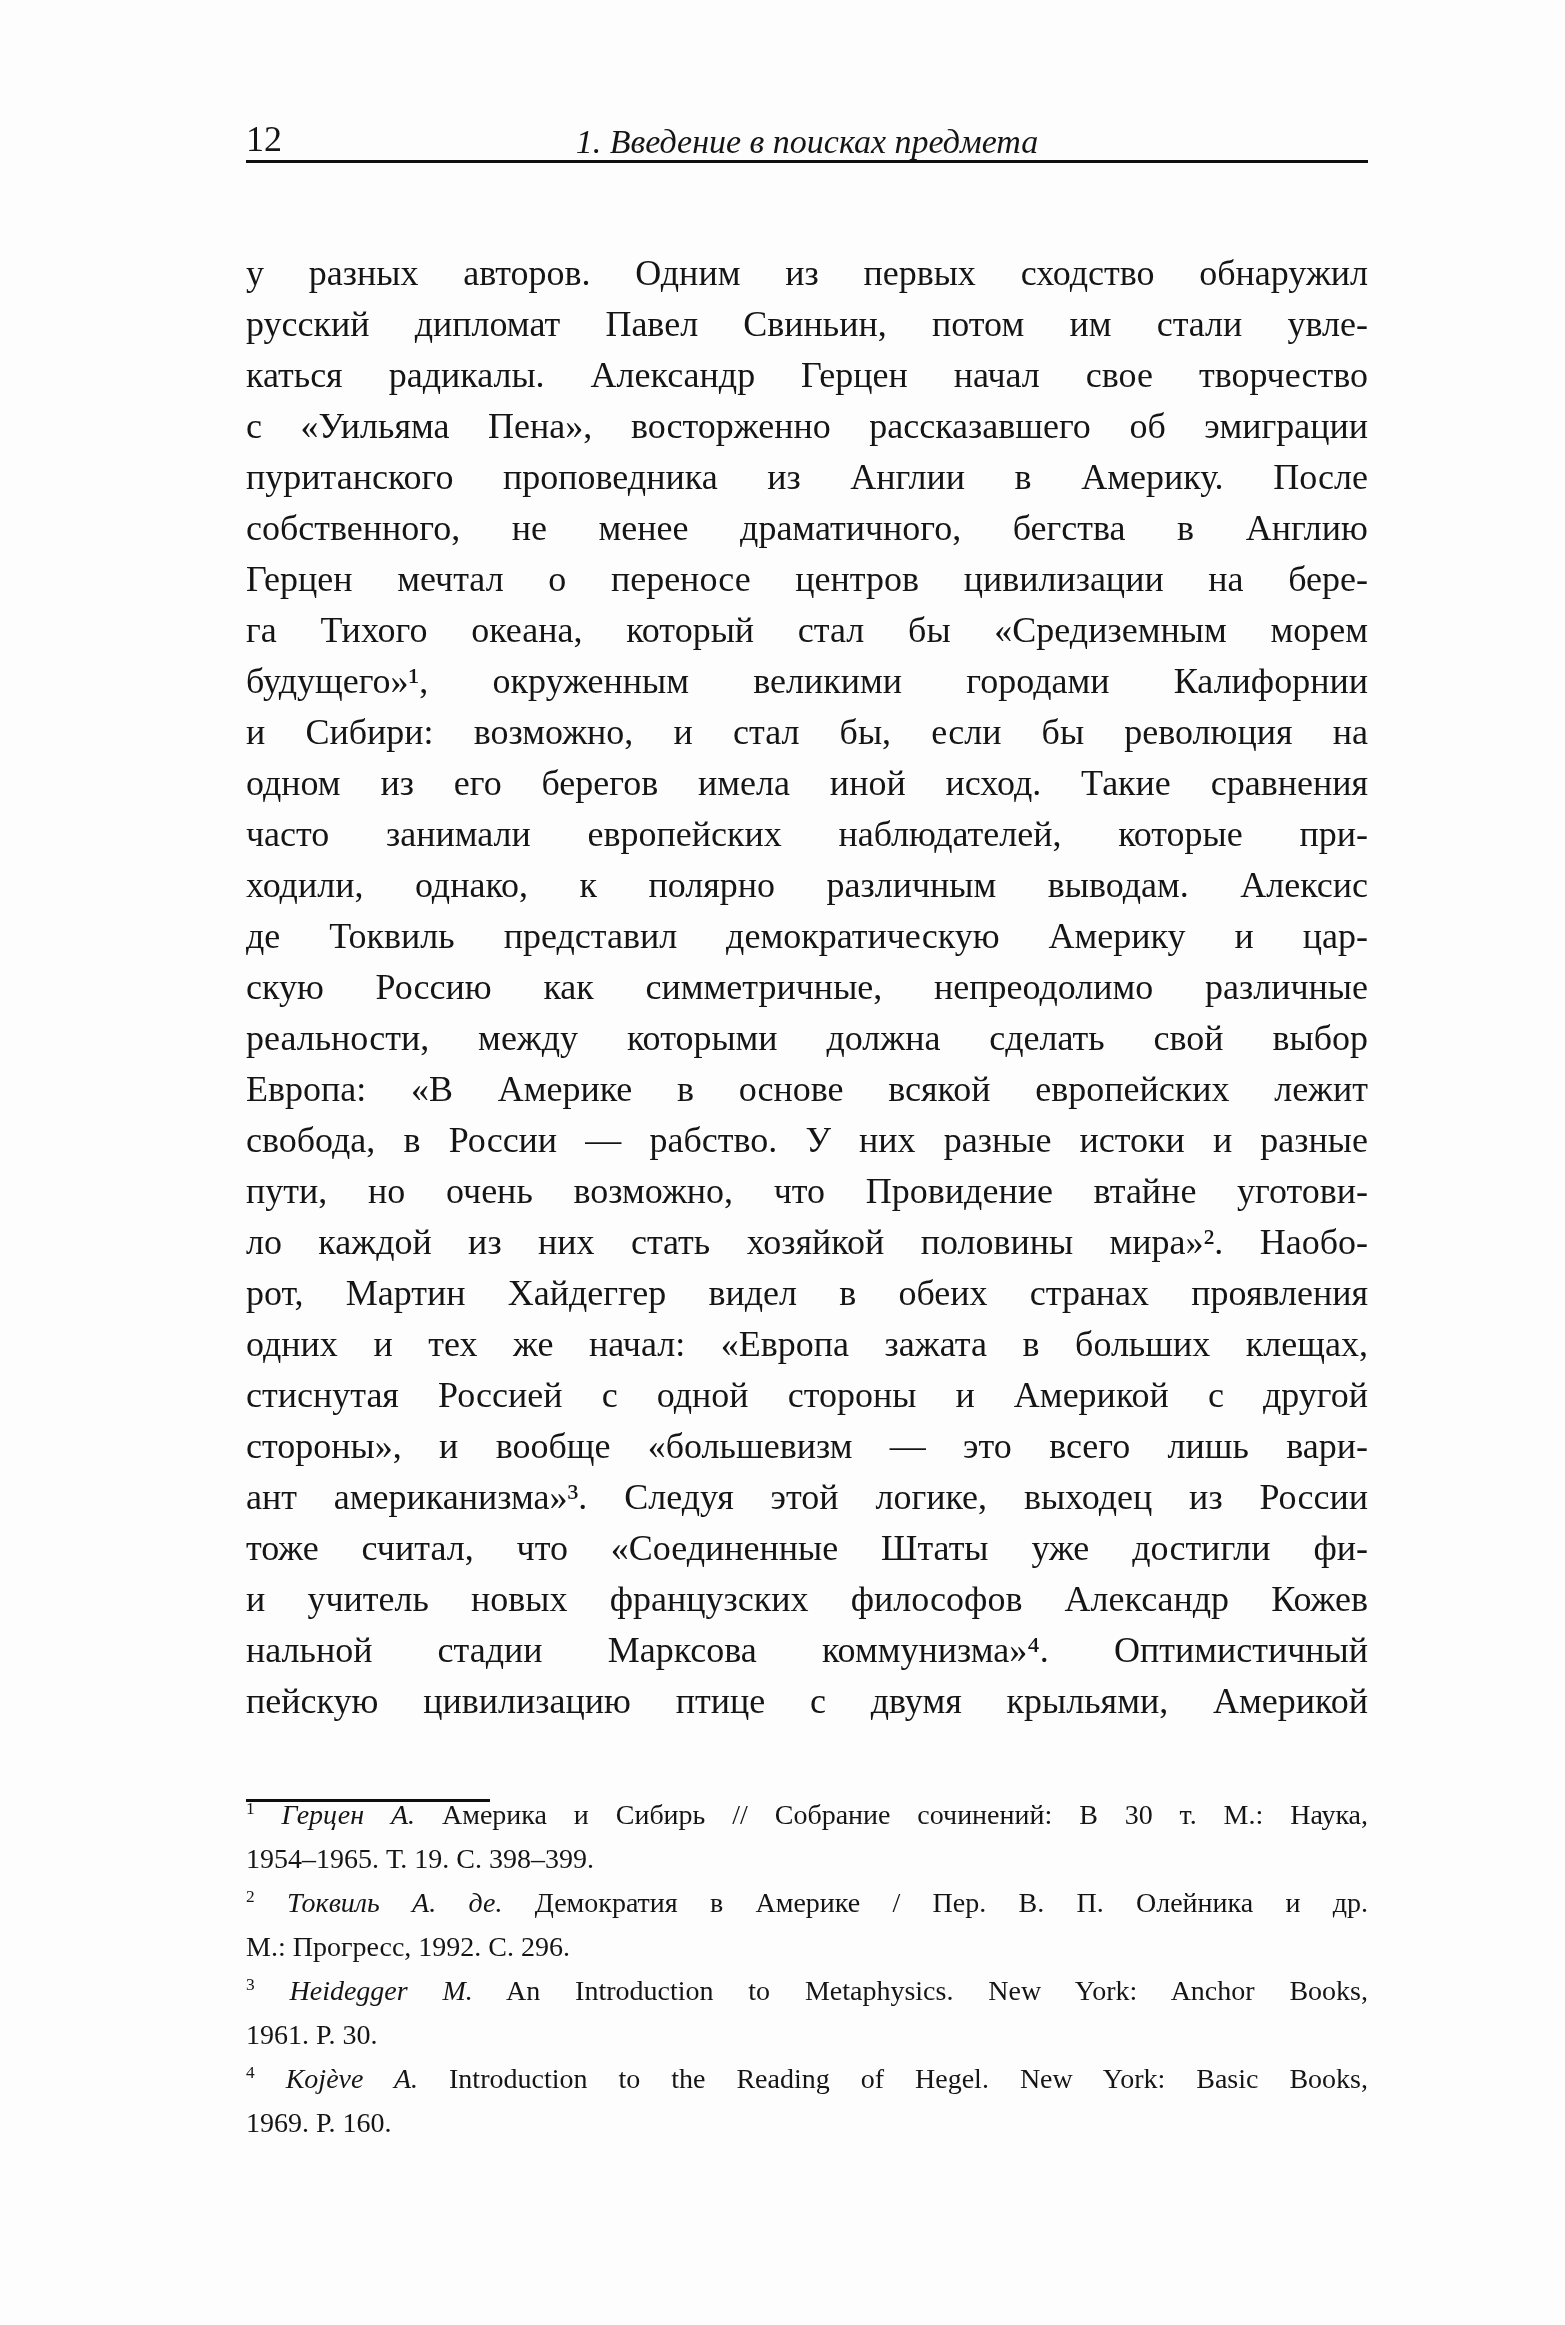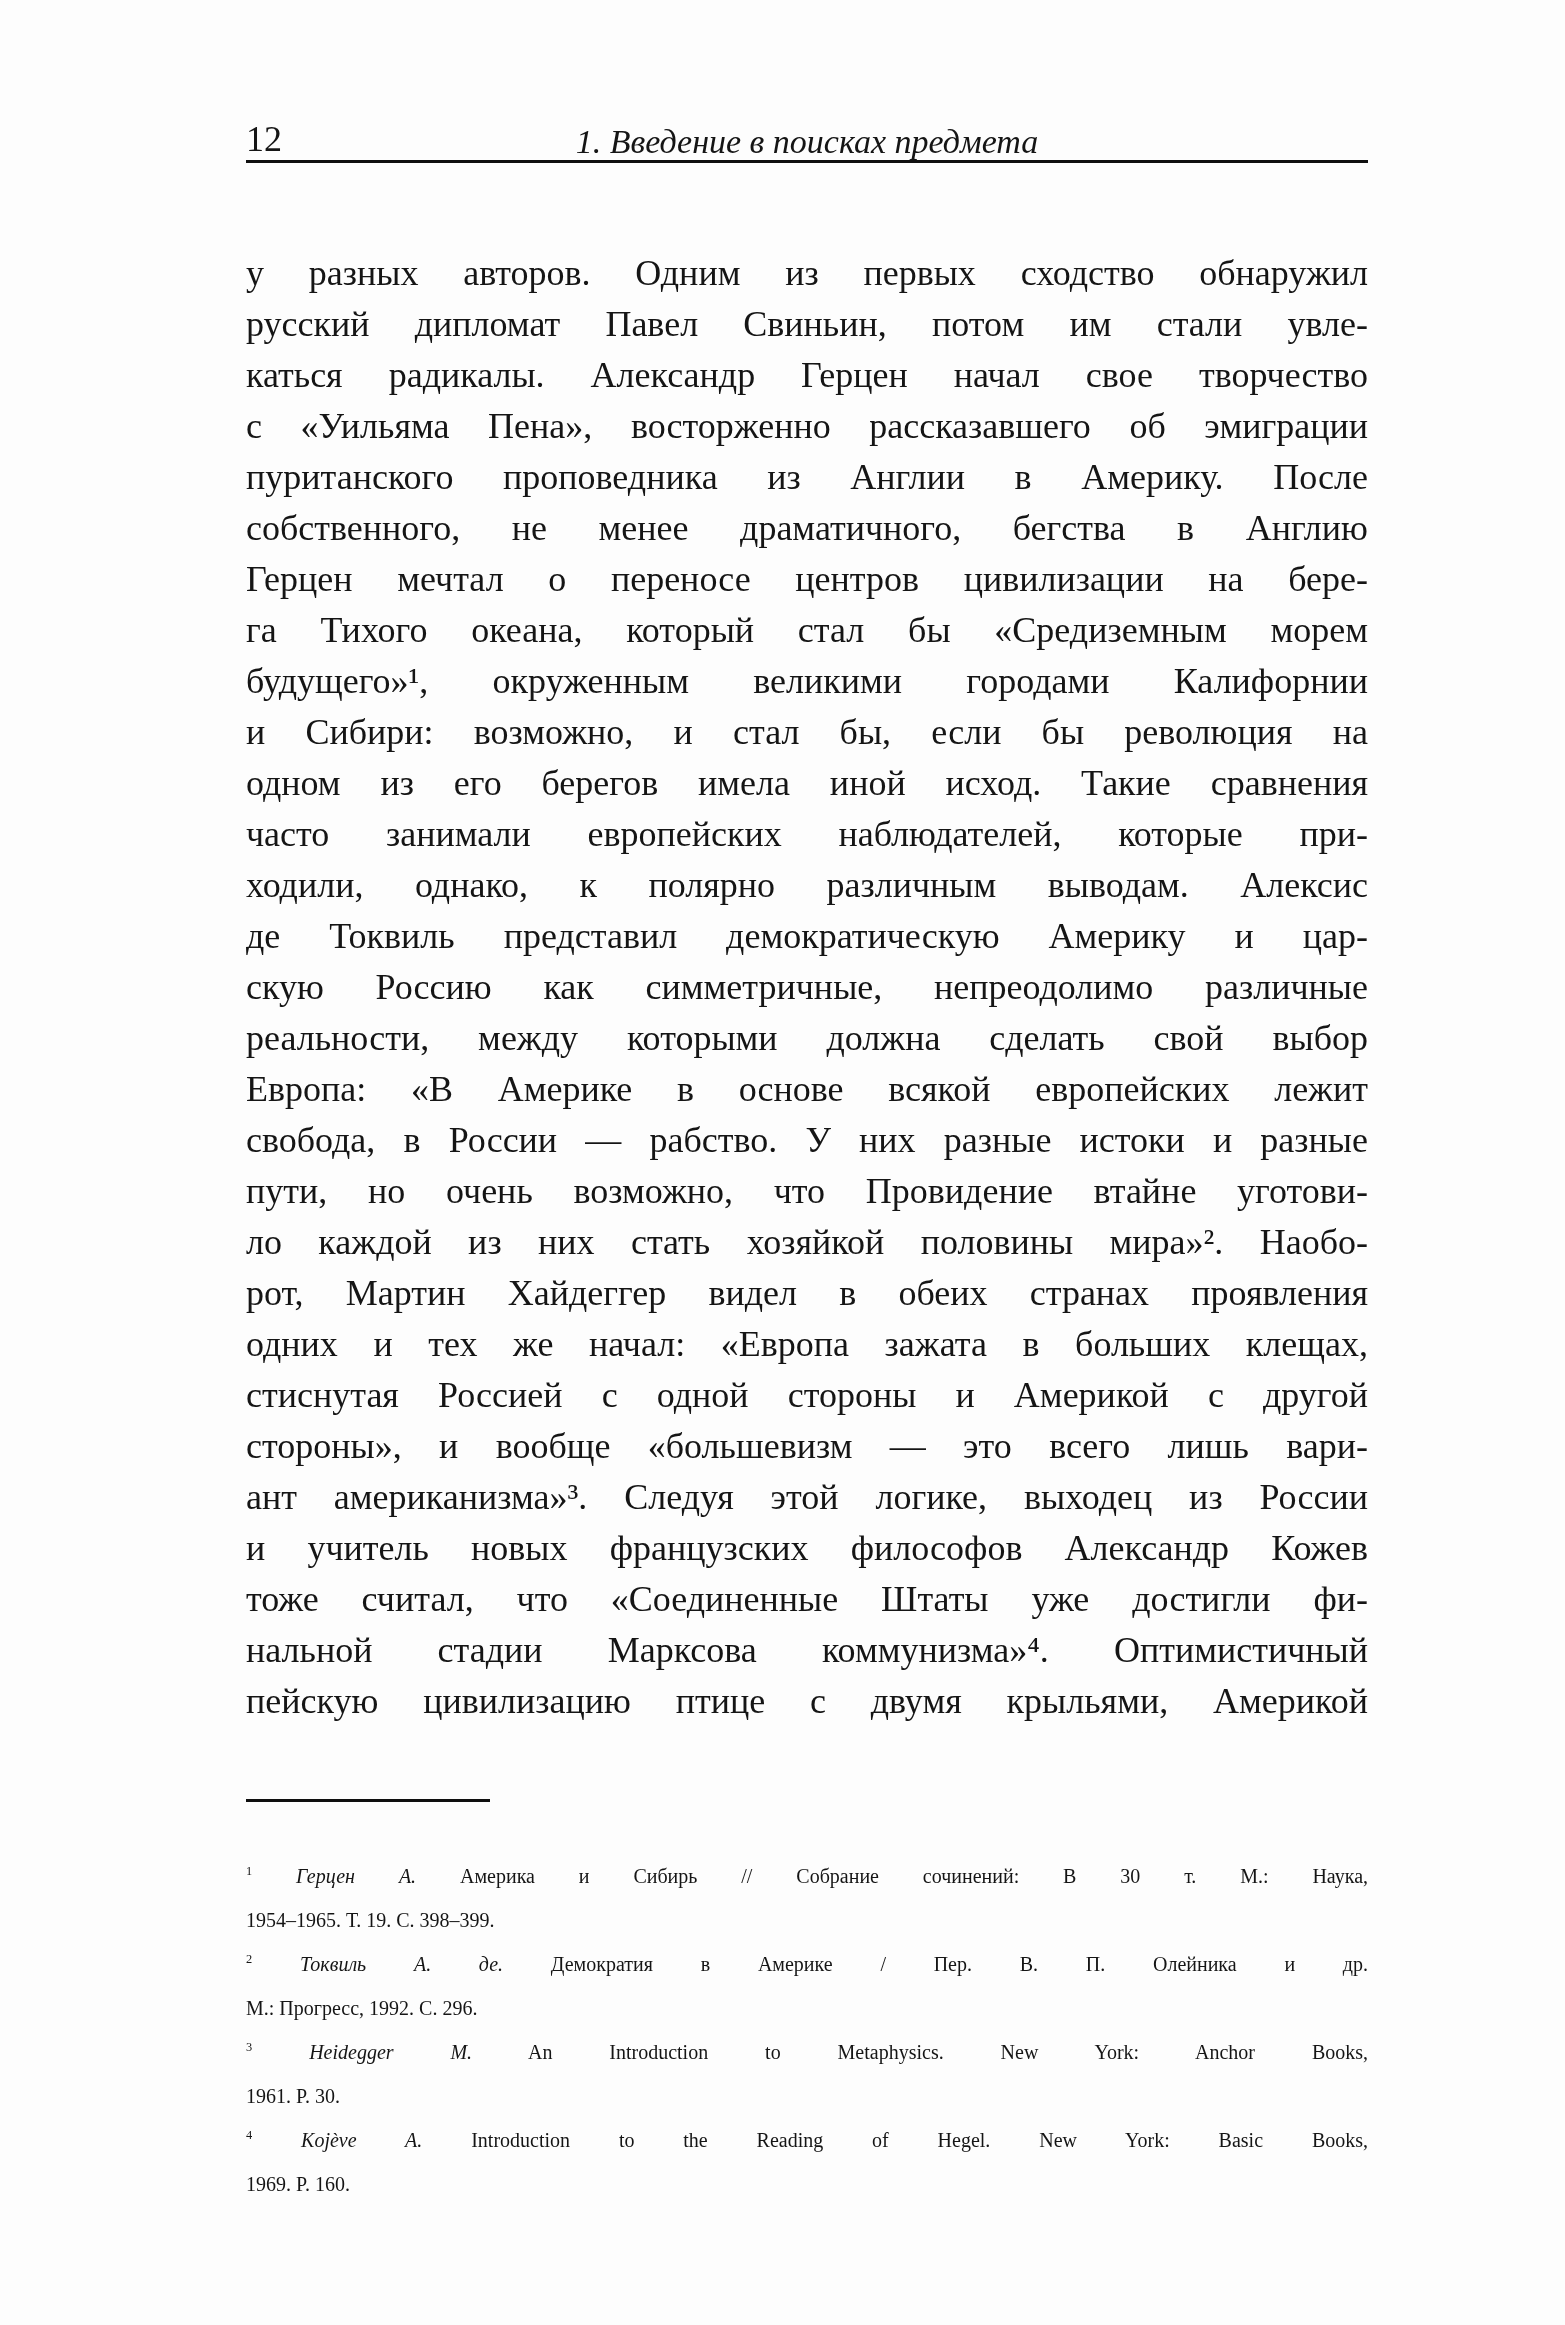--- a/index.html
+++ b/index.html
@@ -73,24 +73,24 @@
   .fn-rule {
     position: absolute;
     top: 1799px;
     left: 0;
     width: 244px;
     height: 2.8px;
     background: #0f0f0f;
   }
   .footnotes {
     position: absolute;
-    top: 1854px;
+    top: 1793px;
     left: 0;
     width: 100%;
-    font-size: 20px;
+    font-size: 28px;
     line-height: 44px;
     font-variant-numeric: oldstyle-nums;
   }
   .fl {
     text-align: justify;
     text-align-last: justify;
     height: 44px;
     overflow: hidden;
   }
   .fl.last {
@@ -135,22 +135,22 @@
       <div class="bl">реальности, между которыми должна сделать свой выбор</div>
       <div class="bl">Европа: «В Америке в основе всякой европейских лежит</div>
       <div class="bl">свобода, в России — рабство. У них разные истоки и разные</div>
       <div class="bl">пути, но очень возможно, что Провидение втайне уготови-</div>
       <div class="bl">ло каждой из них стать хозяйкой половины мира»². Наобо-</div>
       <div class="bl">рот, Мартин Хайдеггер видел в обеих странах проявления</div>
       <div class="bl">одних и тех же начал: «Европа зажата в больших клещах,</div>
       <div class="bl">стиснутая Россией с одной стороны и Америкой с другой</div>
       <div class="bl">стороны», и вообще «большевизм — это всего лишь вари-</div>
       <div class="bl">ант американизма»³. Следуя этой логике, выходец из России</div>
+      <div class="bl">тоже считал, что «Соединенные Штаты уже достигли фи-</div>
       <div class="bl">и учитель новых французских философов Александр Кожев</div>
-      <div class="bl">тоже считал, что «Соединенные Штаты уже достигли фи-</div>
       <div class="bl">нальной стадии Марксова коммунизма»⁴. Оптимистичный</div>
       <div class="bl">пейскую цивилизацию птице с двумя крыльями, Америкой</div>
     </div>
 
     <div class="fn-rule"></div>
 
     <div class="footnotes">
 
       <div class="fn">
         <div class="fl">

